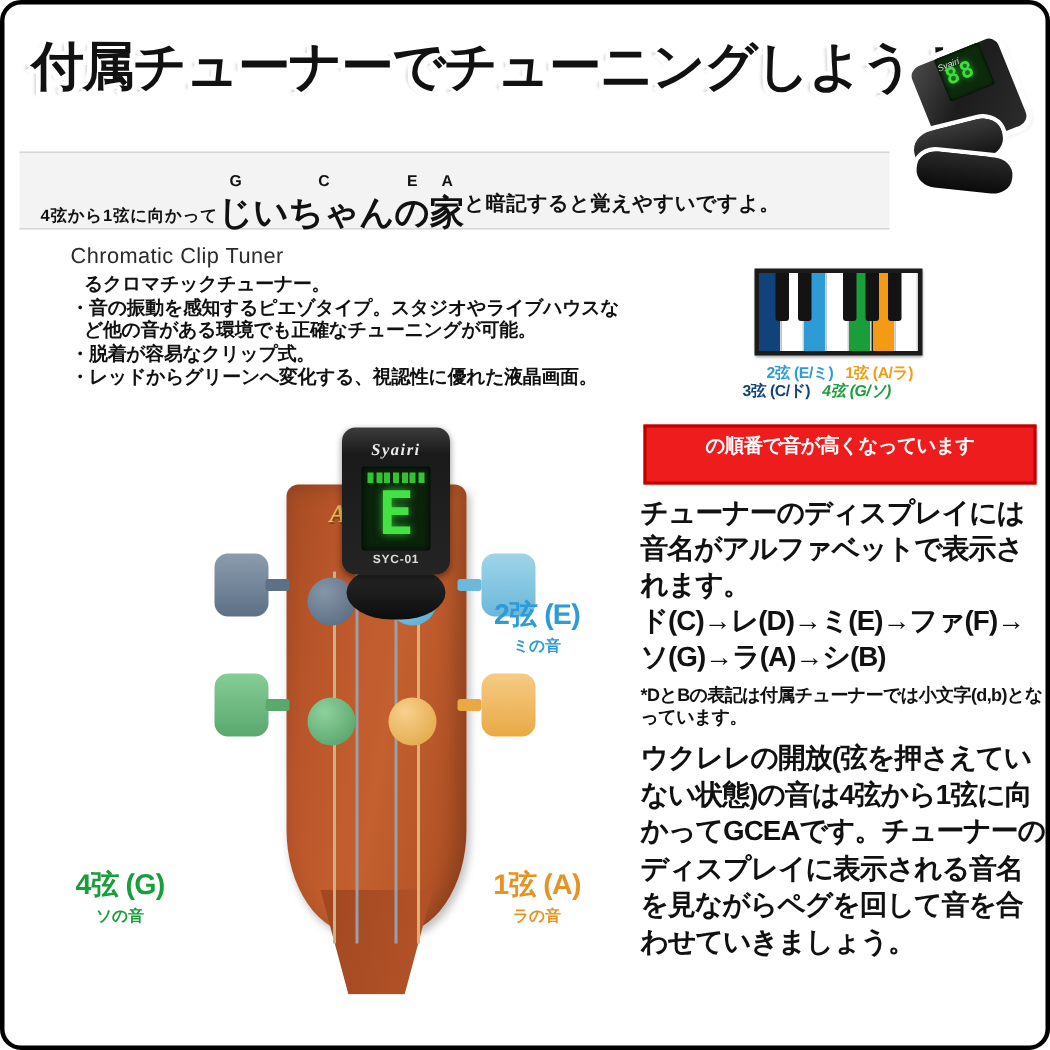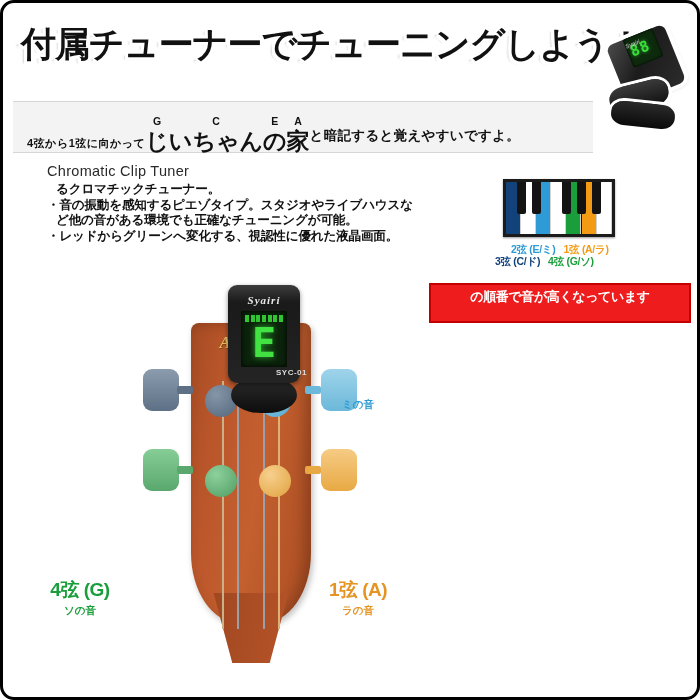--- a/index.html
+++ b/index.html
@@ -194,22 +194,22 @@
     display:flex;justify-content:space-between;
   }
   .tuner-bar i{display:block;width:4px;height:7px;background:#3ae03b;opacity:.85;}
   .tuner-note{
     position:absolute;left:0;top:10px;width:46px;text-align:center;
     color:#42e243;font-size:40px;font-weight:bold;line-height:44px;
     font-family:"DejaVu Sans Mono",monospace;
     text-shadow:0 0 6px #2fb030;
   }
   .tuner-model{
-    position:absolute;left:0;bottom:6px;width:72px;
-    color:#dcdcdc;font-size:8px;font-weight:bold;letter-spacing:.5px;padding-left:48px;
+    position:absolute;left:0;bottom:6px;width:72px;text-align:center;
+    color:#dcdcdc;font-size:8px;font-weight:bold;letter-spacing:.5px;
   }
   .tuner-clip{
     position:absolute;left:150px;top:92px;width:66px;height:36px;
     background:linear-gradient(180deg,#2c2c2c,#0d0d0d);
     border-radius:30px/18px;
   }
 
   
   .slab{position:absolute;text-align:center;white-space:nowrap;}
   .slab .n{font-size:19px;font-weight:bold;letter-spacing:-.5px;}
@@ -266,47 +266,54 @@
         </span>
       <span class="sub-post">と暗記すると覚えやすいですよ。</span>
     </div>
   </div>
 
   <div class="feat">
     <div class="feat-h">Chromatic Clip Tuner</div>
     <div id="feat-items">
         <div class="feat-li"><span class="ind">るクロマチックチューナー。</span></div>
         <div class="feat-li"><span>・音の振動を感知するピエゾタイプ。スタジオやライブハウスな</span><span class="ind">ど他の音がある環境でも正確なチューニングが可能。</span></div>
+        <div class="feat-li"><span>・脱着が容易なクリップ式。</span></div>
         <div class="feat-li"><span>・レッドからグリーンへ変化する、視認性に優れた液晶画面。</span></div>
       </div>
   </div>
 
   <div class="pianobox">
     <div class="piano" id="piano">
         <div class="wk" style="left: 3px; background: rgb(18, 66, 122);"></div>
         <div class="wk" style="left: 18.1px; background: rgb(255, 255, 255);"></div>
         <div class="wk" style="left: 33.2px; background: rgb(46, 154, 214);"></div>
         <div class="wk" style="left: 48.3px; background: rgb(255, 255, 255);"></div>
         <div class="wk" style="left: 63.4px; background: rgb(26, 158, 60);"></div>
         <div class="wk" style="left: 78.5px; background: rgb(243, 155, 20);"></div>
         <div class="wk" style="left: 93.6px; background: rgb(255, 255, 255);"></div>
         <div class="bk" style="left: 13.6px;"></div>
         <div class="bk" style="left: 28.7px;"></div>
         <div class="bk" style="left: 58.9px;"></div>
         <div class="bk" style="left: 74px;"></div>
         <div class="bk" style="left: 89.1px;"></div>
       </div>
     <div class="pl-row pl-1" id="pl1"><span class="pl" style="color: rgb(46, 154, 214); margin-right: 8px;">2弦 (E/ミ)</span><span class="pl" style="color: rgb(243, 155, 20); margin-right: 8px;">1弦 (A/ラ)</span></div>
-    <div class="pl-row pl-2" id="pl2"><span class="pl" style="color: rgb(18, 66, 122); margin-right: 8px;">3弦 (C/ド)</span><span class="pl" style="color: rgb(26, 158, 60); margin-right: 8px;">4弦 (G/ソ)</span></div>
+    <div class="pl-row pl-2" id="pl2"><span class="pl" style="color: rgb(18, 66, 122); margin-right: 8px;">3弦 (C/ド)</span><span class="pl" style="color: rgb(26, 158, 60); margin-right: 8px; font-style: italic;">4弦 (G/ソ)</span></div>
   </div>
 
   <div class="redban">
     <div>の順番で音が高くなっています</div>
   </div>
 
+  <div class="rcol">
+    <div class="rbig">チューナーのディスプレイには音名がアルファベットで表示されます。</div>
+    <div class="rbig">ド(C)→レ(D)→ミ(E)→ファ(F)→ソ(G)→ラ(A)→シ(B)</div>
+    <div class="rnote">*DとBの表記は付属チューナーでは小文字(d,b)となっています。</div>
+    <div class="rbig2">ウクレレの開放(弦を押さえていない状態)の音は4弦から1弦に向かってGCEAです。チューナーのディスプレイに表示される音名を見ながらペグを回して音を合わせていきましょう。</div>
+  </div>
 
   <div class="uke">
     <div class="head-wood"></div>
     <div class="brand">AJANA</div>
 
     <div class="str" style="left:141px;top:96px;height:248px;background:#c9b28a;"></div>
     <div class="str" style="left:156px;top:96px;height:248px;"></div>
     <div class="str" style="left:182px;top:96px;height:248px;"></div>
     <div class="str" style="left:197px;top:96px;height:248px;background:#e0b077;"></div>
 
@@ -338,20 +345,21 @@
             <i></i>
             <i></i>
             <i></i>
         </div>
         <div class="tuner-note">E</div>
       </div>
       <div class="tuner-model">SYC-01</div>
     </div>
 
     <div class="slab" style="left: 212px; top: 112px; width: 130px; color: rgb(46, 154, 214);">
+      <div class="n">2弦 (E)</div>
       <div class="r">ミの音</div>
     </div>
     <div class="slab" style="left: -66px; top: 292px; width: 130px; color: rgb(26, 158, 60);">
       <div class="n">4弦 (G)</div>
       <div class="r">ソの音</div>
     </div>
     <div class="slab" style="left: 212px; top: 292px; width: 130px; color: rgb(229, 148, 35);">
       <div class="n">1弦 (A)</div>
       <div class="r">ラの音</div>
     </div>

